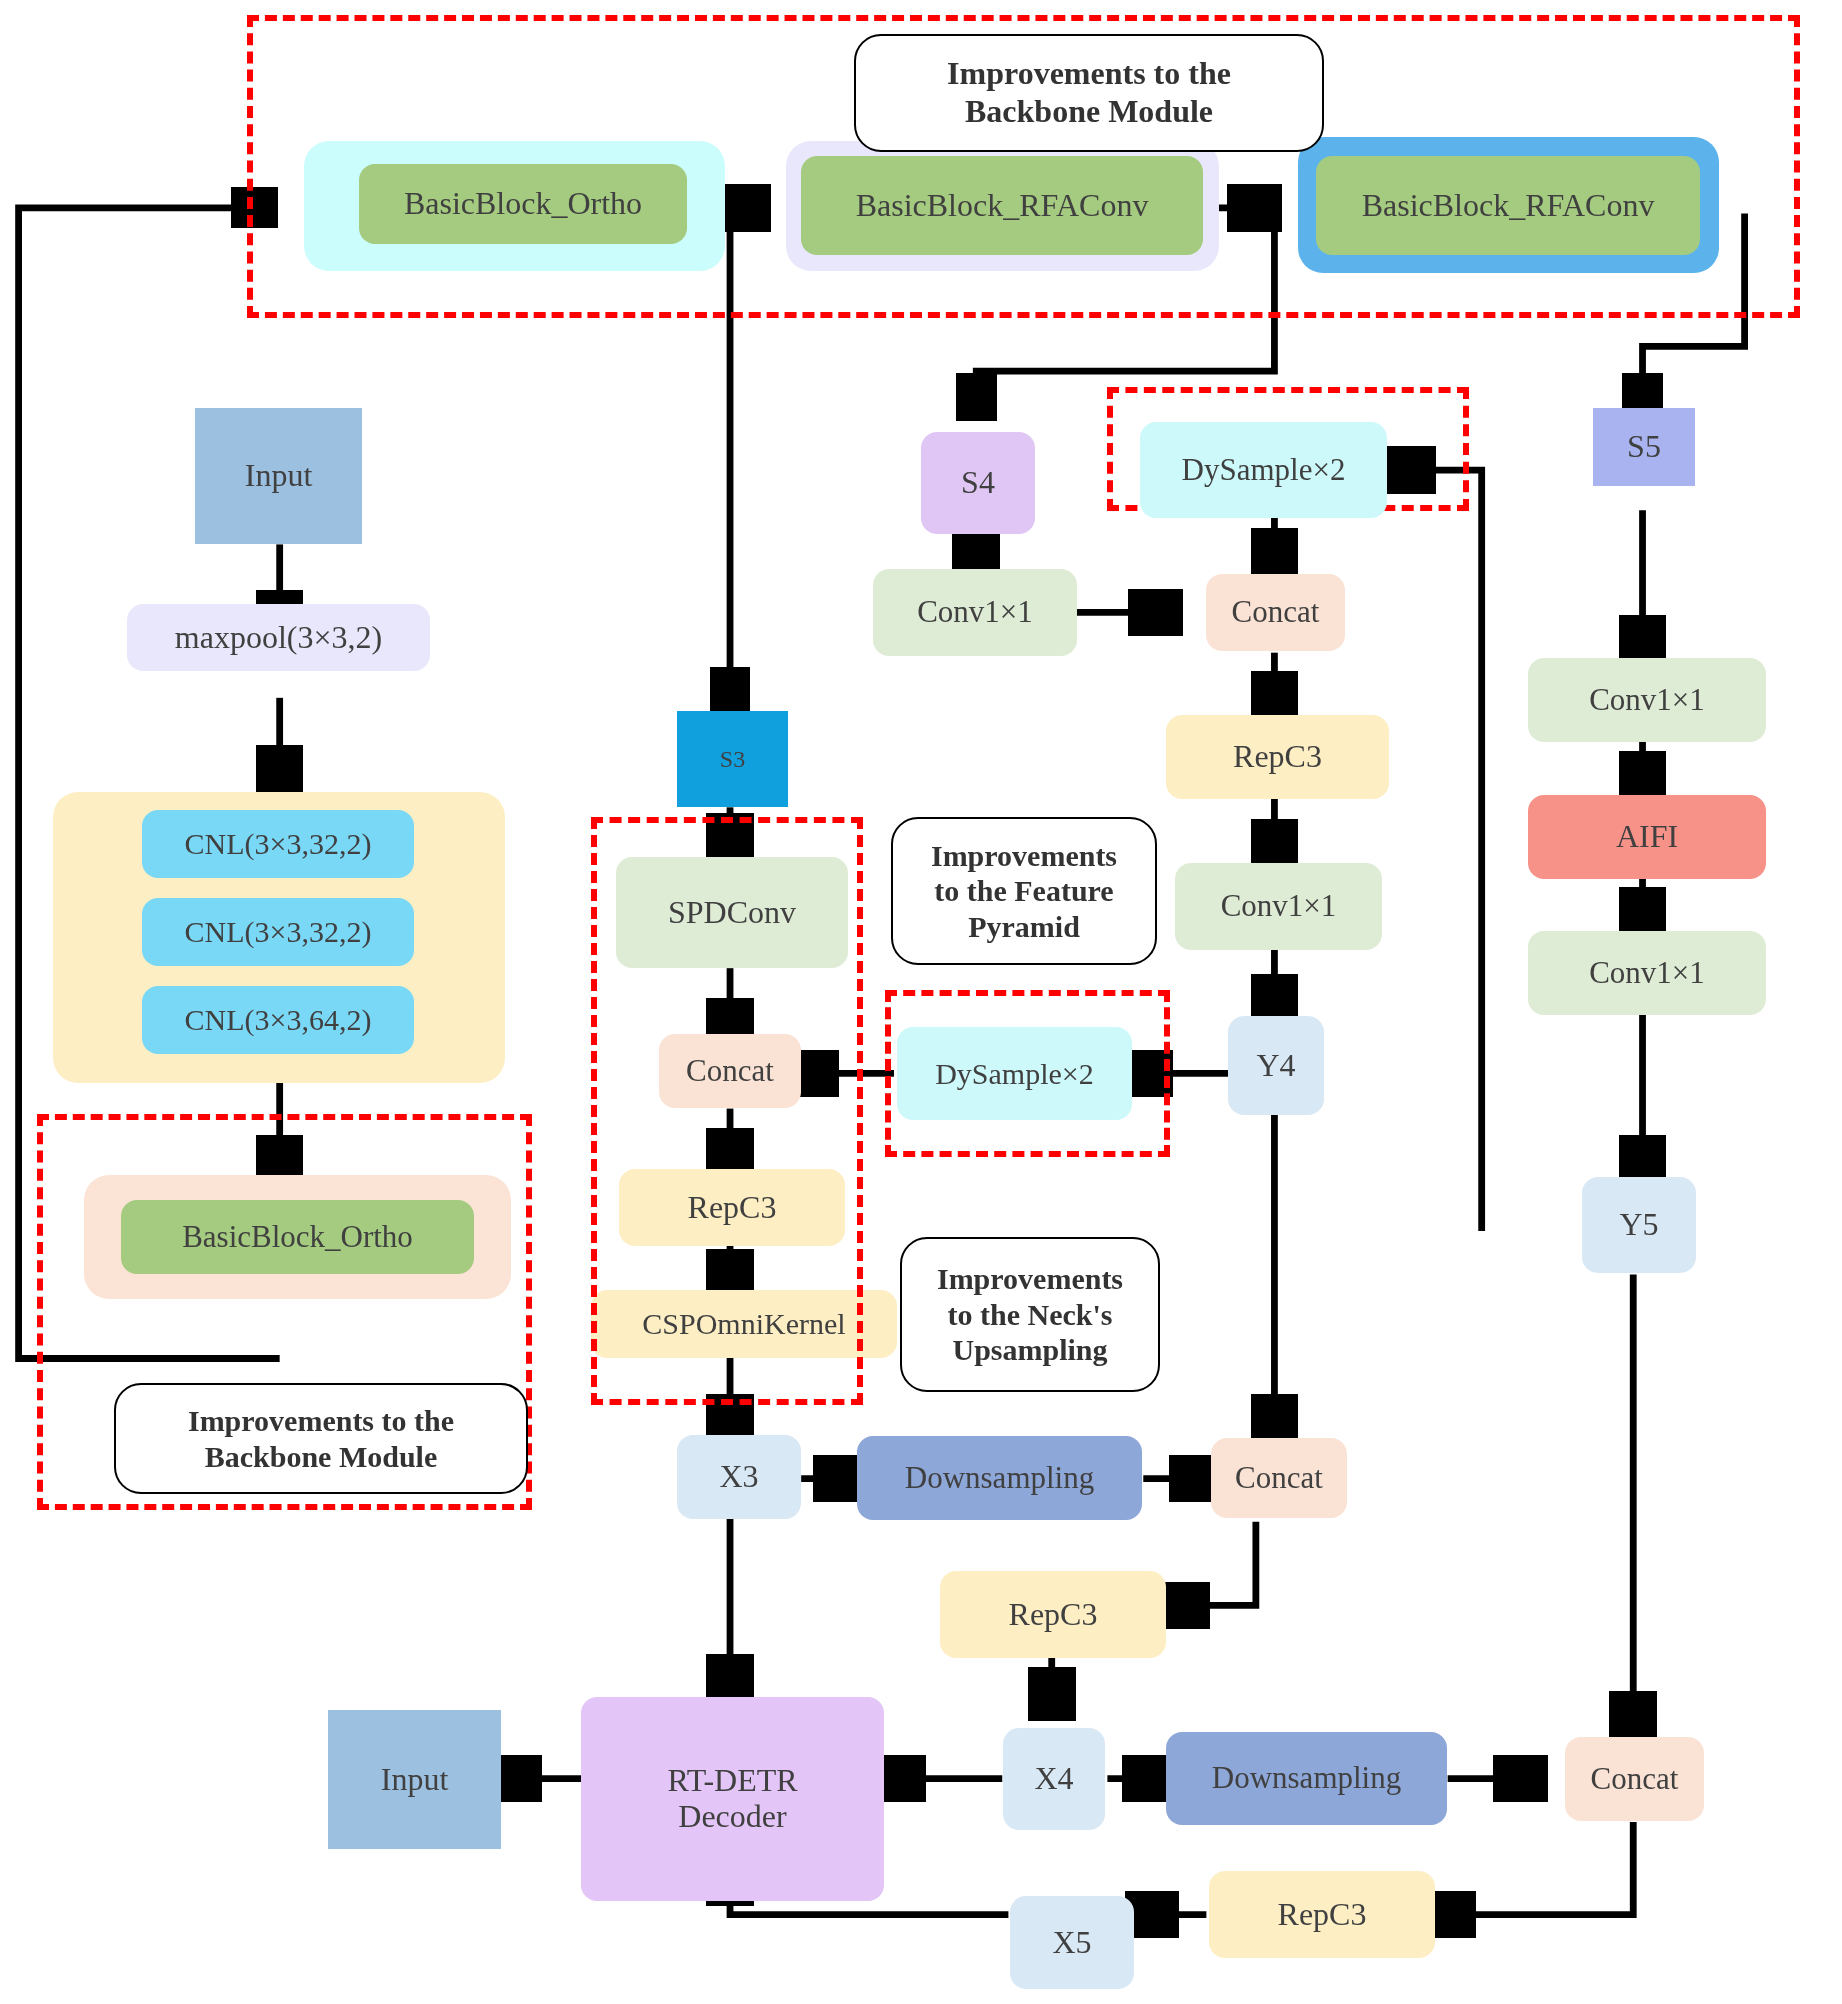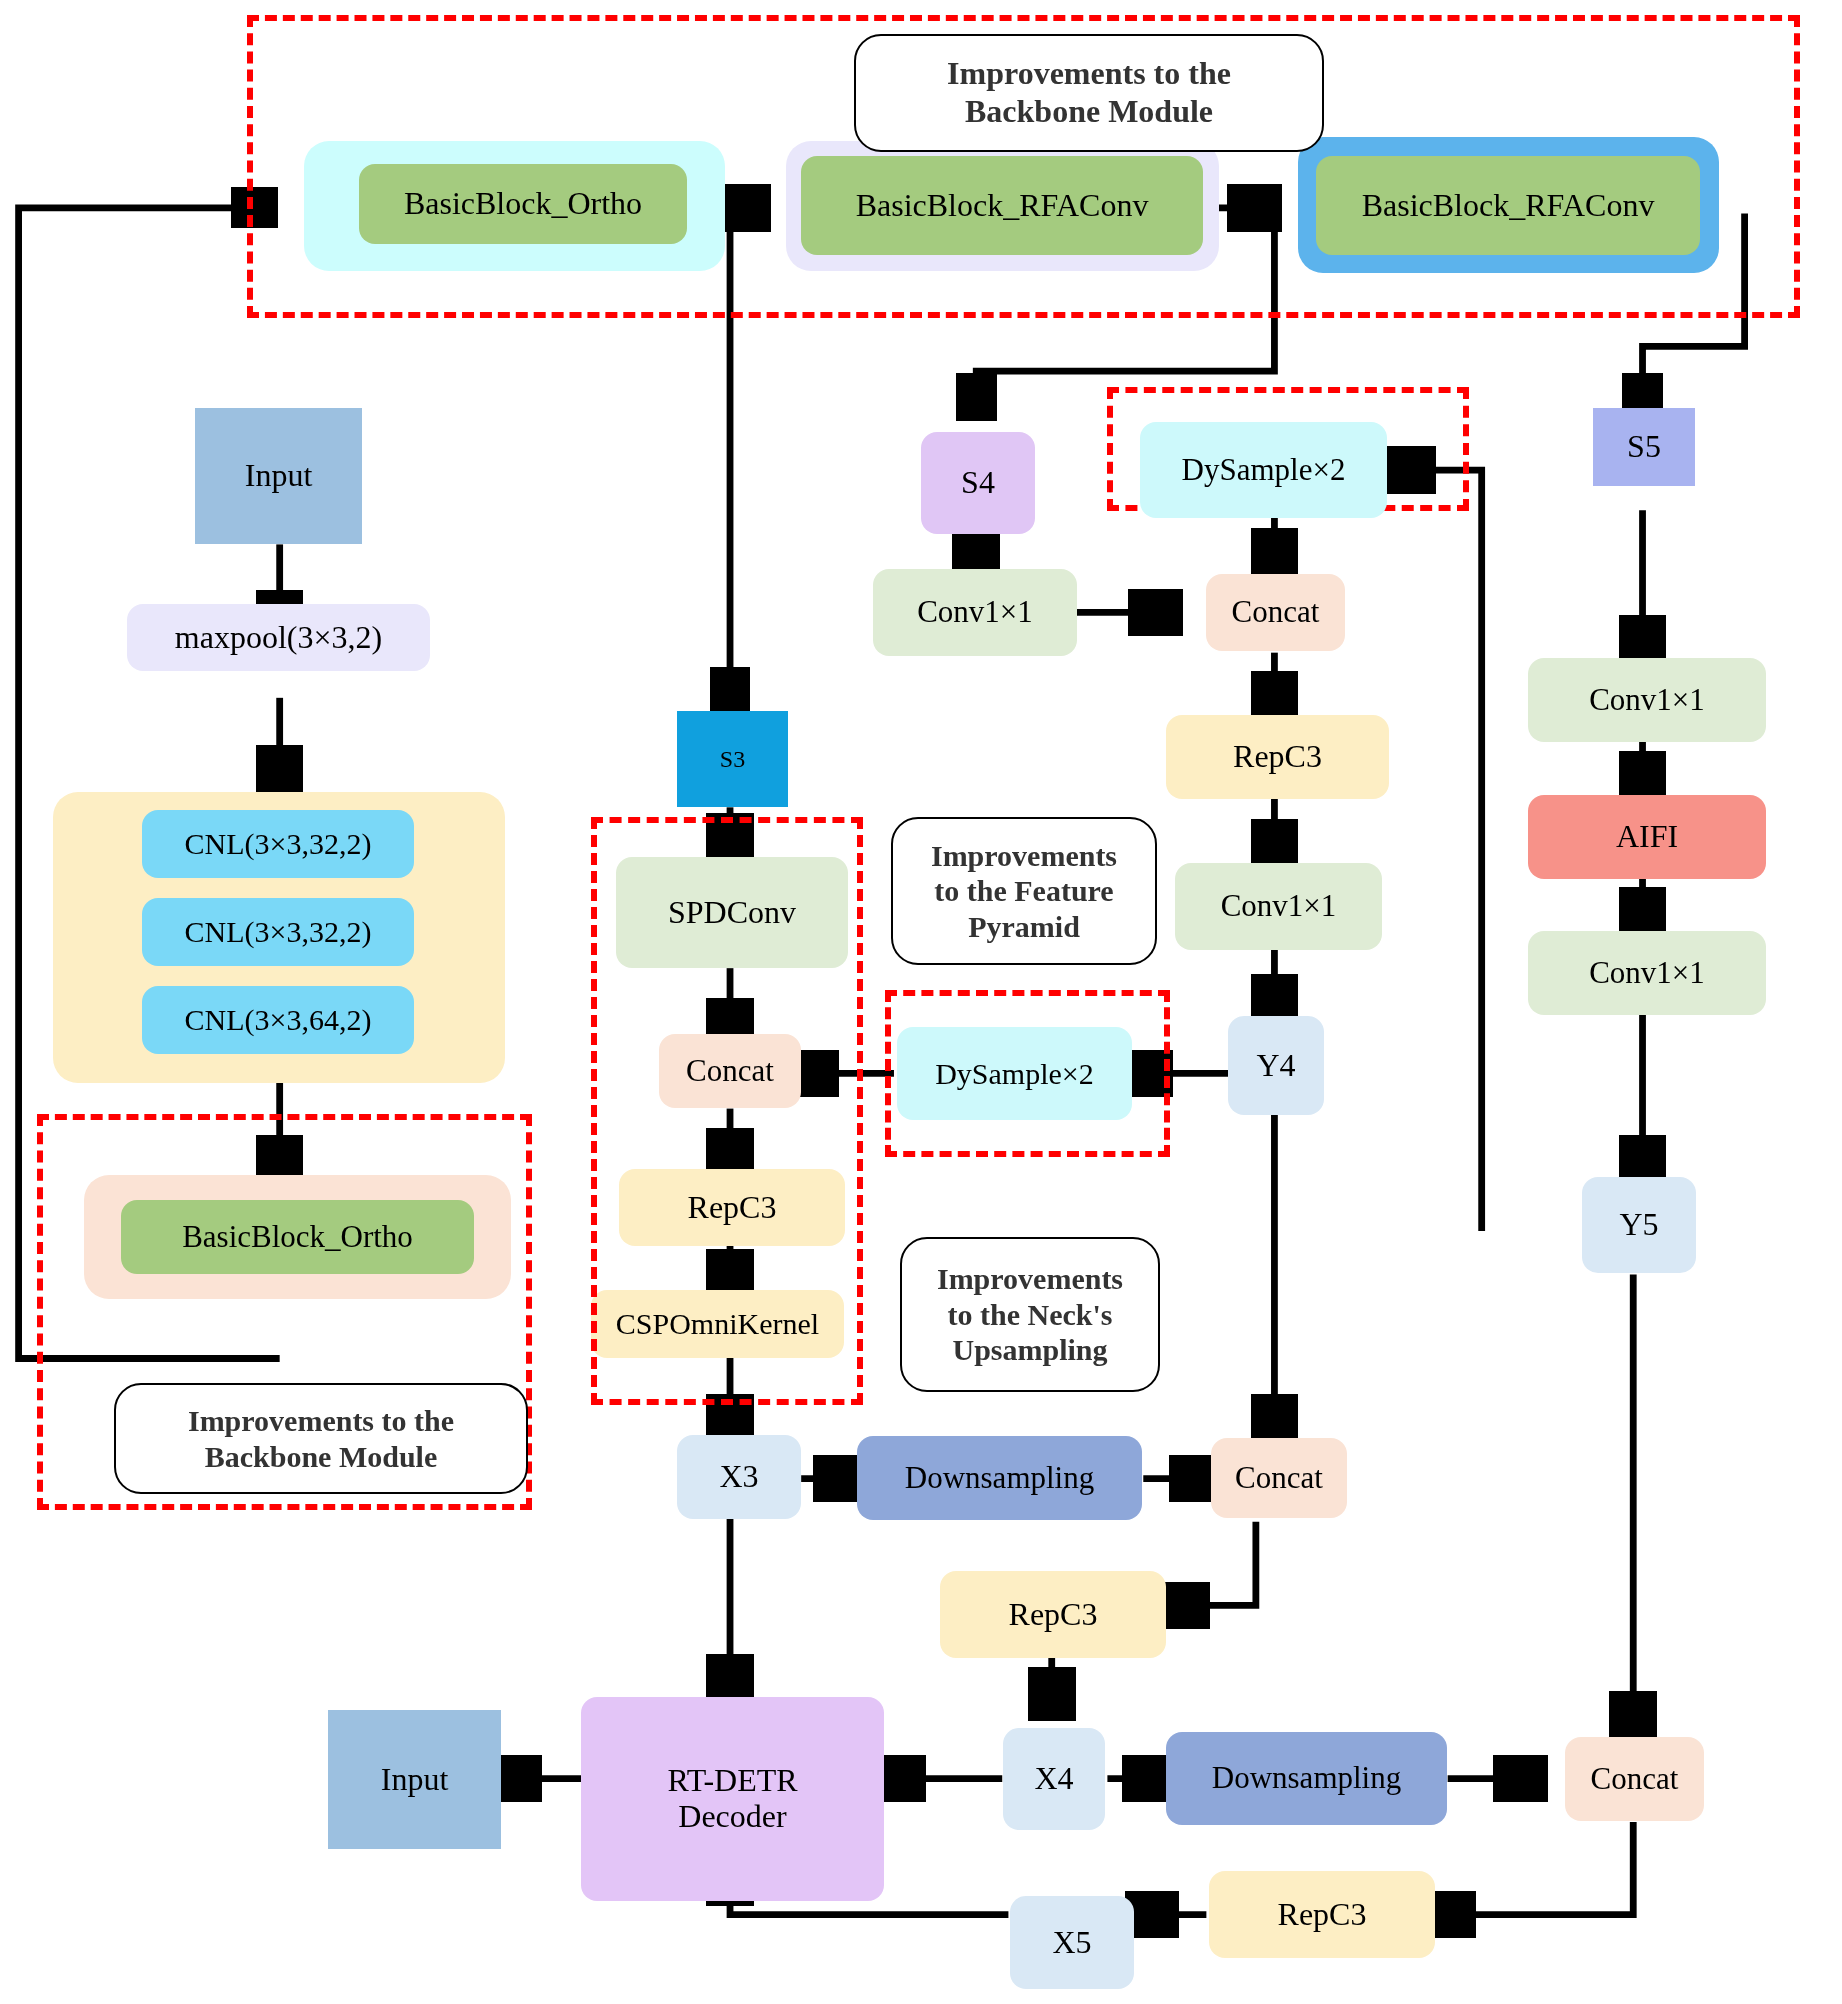--- a/index.html
+++ b/index.html
@@ -2,21 +2,21 @@
 <html style="font-size:10px"><head>
 <meta charset="utf-8">
 <style>
   html,body{margin:0;padding:0;background:#fff;}
   body{font-family:"Liberation Serif", serif;}
   #canvas{position:relative;width:1843px;height:2005px;background:#fff;overflow:hidden;}
   .node{
     position:absolute;
     display:flex;align-items:center;justify-content:center;
     text-align:center;
-    color:#000000;
+    color:#404040;
     font-family:"Liberation Serif", serif;
     box-sizing:border-box;
     line-height:1.12;
   }
   .rounded{border-radius:16px;}
   .rounded-lg{border-radius:25px;}
   .sharp{border-radius:0;}
   .callout{
     position:absolute;
     display:flex;align-items:center;justify-content:center;
@@ -197,21 +197,21 @@
   </div>
 
   <div class="node rounded" style="left:659px;top:1034px;width:142px;height:74px;background:#fae3d5;font-size:31px;z-index:14;">
     <span>Concat</span>
   </div>
 
   <div class="node rounded" style="left:619px;top:1169px;width:226px;height:77px;background:#fdeec4;font-size:32px;z-index:14;">
     <span>RepC3</span>
   </div>
 
-  <div class="node rounded" style="left:591px;top:1290px;width:253px;height:68px;background:#fdeec4;font-size:30px;z-index:14;">
+  <div class="node rounded" style="left:591px;top:1290px;width:306px;height:68px;background:#fdeec4;font-size:30px;z-index:14;">
     <span>CSPOmniKernel</span>
   </div>
 
   <div class="node rounded" style="left:677px;top:1435px;width:124px;height:84px;background:#d9e8f5;font-size:32px;z-index:14;">
     <span>X3</span>
   </div>
 
   <div class="node rounded" style="left:921px;top:408px;width:114px;height:102px;background:#e0c6f5;font-size:32px;z-index:14;margin-top:24px;">
     <span>S4</span>
   </div>

